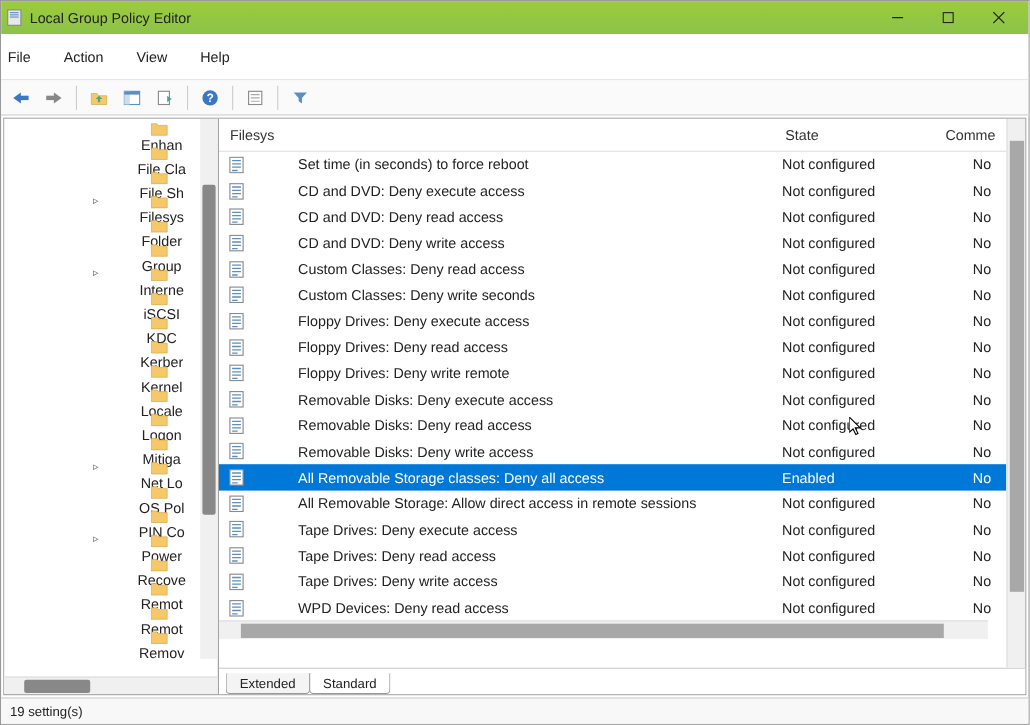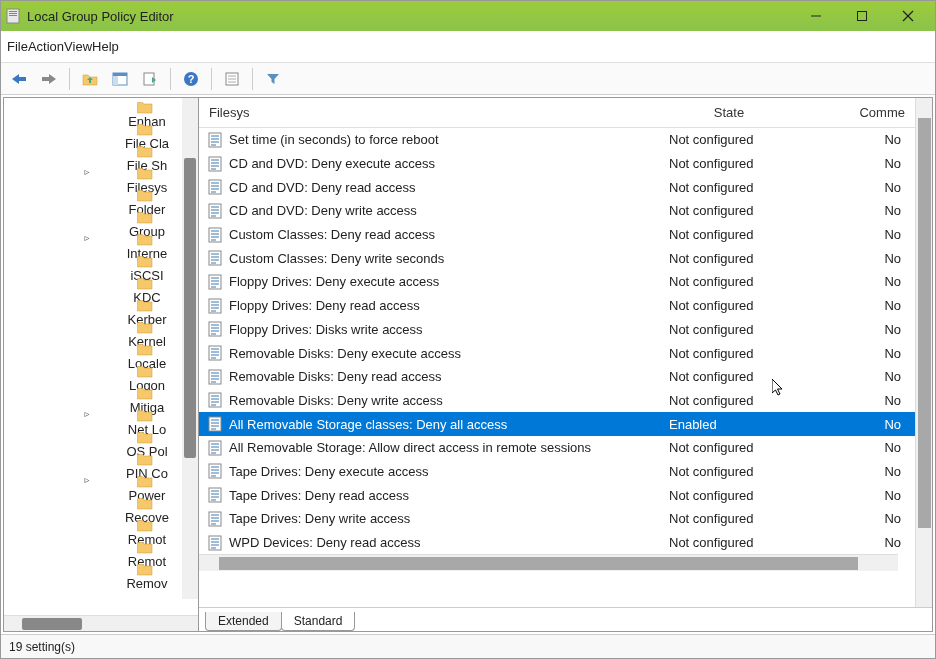--- a/index.html
+++ b/index.html
@@ -3,21 +3,21 @@
 <meta charset="utf-8">
 <style>
 * { box-sizing: border-box; margin: 0; padding: 0; }
 body { font-family: "Segoe UI", Tahoma, sans-serif; font-size: 13px; color: #222; background: #fff; width: 936px; height: 659px; overflow: hidden; display: flex; flex-direction: column; border: 1px solid #999; }
 .titlebar { background: #8bc34a; background: linear-gradient(#9ccc3c, #8bc34a); height: 30px; display: flex; align-items: center; padding: 0 4px; }
 .titlebar .app-icon { width: 16px; height: 16px; margin-right: 6px; }
 .titlebar .title { flex: 1; font-size: 13px; color: #222; }
 .titlebar .win-btns { display: flex; gap: 0; }
 .titlebar .win-btn { width: 46px; height: 30px; display: flex; align-items: center; justify-content: center; cursor: pointer; }
 .titlebar .win-btn svg { width: 12px; height: 12px; }
-.menubar { height: 32px; display: flex; align-items: center; padding: 0 6px; gap: 0; border-bottom: 1px solid #e0e0e0; background: #fff; }
+.menubar { height: 42px; display: flex; align-items: center; padding: 0 6px; gap: 30px; border-bottom: 1px solid #e0e0e0; background: #fff; }
 .menubar .menu-item { cursor: pointer; font-size: 13px; }
 .toolbar { height: 32px; display: flex; align-items: center; padding: 0 4px; gap: 2px; border-bottom: 1px solid #d0d0d0; background: #fafafa; }
 .toolbar .tbtn { width: 28px; height: 26px; display: flex; align-items: center; justify-content: center; cursor: pointer; border: 1px solid transparent; }
 .toolbar .sep { width: 1px; height: 22px; background: #ccc; margin: 0 4px; }
 .content { flex: 1; display: flex; min-height: 0; border: 1px solid #999; margin: 2px; }
 .tree-pane { width: 195px; border-right: 1px solid #999; overflow: hidden; position: relative; background: #fff; display: flex; flex-direction: column; }
 .tree-scroll { flex: 1; overflow: hidden; position: relative; }
 .tree-list { padding-top: 2px; }
 .tree-item { display: flex; align-items: center; height: 22px; padding-left: 92px; white-space: nowrap; cursor: pointer; font-size: 13px; position: relative; flex-direction: column; }
 .tree-item .exp { position: absolute; left: 78px; width: 10px; text-align: center; color: #666; font-size: 10px; }
@@ -29,21 +29,21 @@
 .list-pane { flex: 1; display: flex; flex-direction: column; min-width: 0; background: #fff; }
 .list-container { flex: 1; overflow: hidden; position: relative; display: flex; }
 .list-inner { flex: 1; overflow: hidden; }
 .list-header { display: flex; height: 30px; align-items: center; border-bottom: 1px solid #e0e0e0; background: #fff; font-size: 13px; color: #333; }
 .col-setting { width: 440px; padding-left: 10px; }
 .col-state { width: 180px; text-align: center; }
 .col-comment { flex: 1; text-align: right; padding-right: 10px; }
 .list-rows { }
 .list-row { display: flex; height: 23.7px; align-items: center; font-size: 13px; cursor: pointer; }
 .list-row .row-icon { width: 16px; height: 16px; margin-left: 8px; margin-right: 6px; flex-shrink: 0; }
-.list-row .row-setting { width: 410px; white-space: nowrap; overflow: hidden; }
+.list-row .row-setting { width: 410px; white-space: nowrap; overflow: hidden; margin-left: 42px; }
 .list-row .row-state { width: 180px; text-align: left; padding-left: 30px; }
 .list-row .row-comment { flex: 1; text-align: right; padding-right: 14px; }
 .list-row.selected { background: #0078d7; color: #fff; }
 .list-vscroll { width: 17px; background: #f0f0f0; border-left: 1px solid #ddd; position: relative; }
 .list-vscroll .thumb { position: absolute; left: 2px; top: 20px; width: 13px; height: 410px; background: #a8a8a8; border-radius: 0; }
 .list-hscroll { height: 17px; background: #f0f0f0; border-top: 1px solid #ddd; position: relative; margin-right: 17px; }
 .list-hscroll .thumb { position: absolute; left: 20px; top: 2px; height: 13px; right: 40px; background: #a8a8a8; }
 .tabs-row { height: 24px; display: flex; align-items: flex-end; padding-left: 6px; border-top: 1px solid #ccc; background: #fff; }
 .tab { padding: 2px 12px; border: 1px solid #999; border-top: none; border-radius: 0 0 4px 4px; margin-right: -1px; font-size: 12px; background: #fff; cursor: pointer; position: relative; }
 .tab.active { background: #fff; z-index: 1; }
@@ -406,21 +406,21 @@
               <span class="row-comment">No</span>
             </div>
             <div class="list-row">
               <svg class="row-icon policy-icon" viewBox="0 0 16 16">
                 <rect x="2" y="1" width="12" height="14"></rect>
                 <line x1="4" y1="4" x2="12" y2="4"></line>
                 <line x1="4" y1="7" x2="12" y2="7"></line>
                 <line x1="4" y1="10" x2="12" y2="10"></line>
                 <line x1="4" y1="13" x2="9" y2="13"></line>
               </svg>
-              <span class="row-setting">Floppy Drives: Disks write access</span>
+              <span class="row-setting">Floppy Drives: Deny write remote</span>
               <span class="row-state">Not configured</span>
               <span class="row-comment">No</span>
             </div>
             <div class="list-row">
               <svg class="row-icon policy-icon" viewBox="0 0 16 16">
                 <rect x="2" y="1" width="12" height="14"></rect>
                 <line x1="4" y1="4" x2="12" y2="4"></line>
                 <line x1="4" y1="7" x2="12" y2="7"></line>
                 <line x1="4" y1="10" x2="12" y2="10"></line>
                 <line x1="4" y1="13" x2="9" y2="13"></line>

